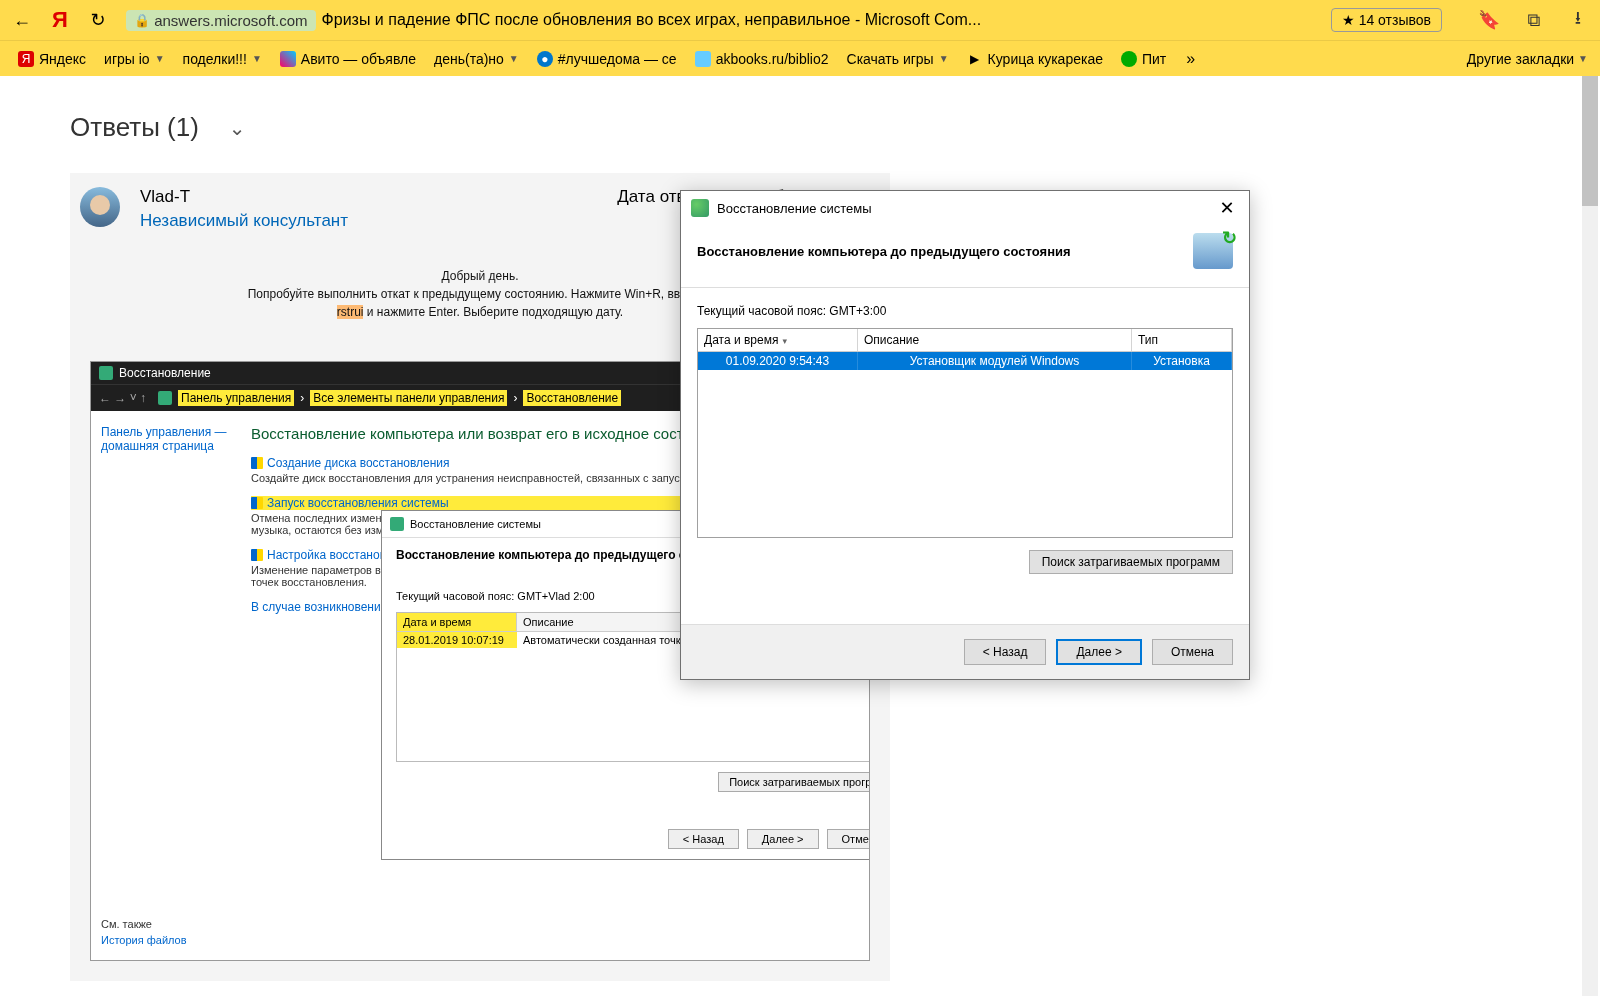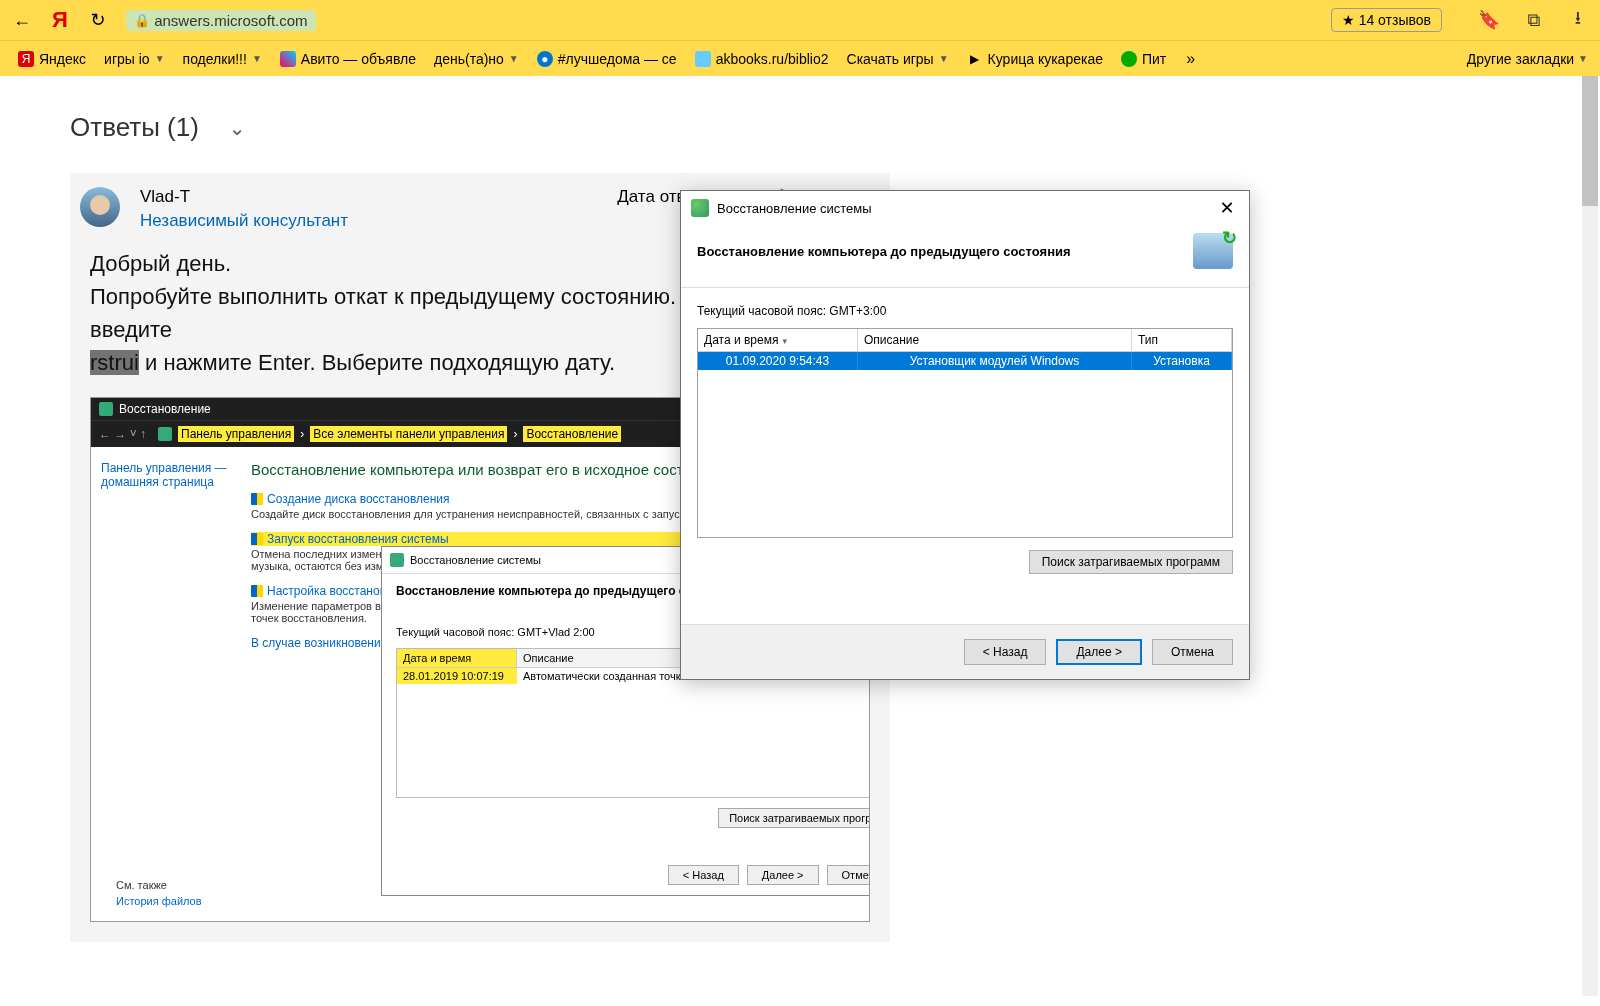--- a/index.html
+++ b/index.html
@@ -35,35 +35,35 @@
 .answers-header { display: flex; align-items: center; gap: 30px; font-size: 26px; color: #333; margin-bottom: 30px; }
 .chevron { font-size: 20px; color: #555; }
 
 .answer-body { background: #f4f4f4; padding: 14px 20px 20px; width: 820px; position: relative; }
 .avatar { width: 40px; height: 40px; border-radius: 50%; background: linear-gradient(#8bd, #468); position: absolute; left: 10px; top: 14px; overflow:hidden; }
 .avatar::after { content:''; position:absolute; left:10px; top:8px; width:20px; height:20px; border-radius:50%; background:#e8c9a8; }
 .answer-meta { margin-left: 50px; }
 .author { color: #000000; font-size: 17px; }
 .answer-date { color: #000000; font-size: 17px; position: absolute; right: 40px; top: 14px; }
 .role { color: #0067b8; font-size: 17px; margin-top: 4px; }
-.answer-text { margin-top: 16px; font-size: 22px; line-height: 1.5; color: #111; }
-.hl { background: #737373; }
-
-
-.embed-cp { margin-top: 18px; border: 1px solid #999; background:#a16207; width: 780px; height: 525px; position: relative; overflow: hidden; }
+.answer-text { margin-top: 36px; font-size: 12px; line-height: 1.5; color: #111; text-align: center; }
+.hl { background: #fdba74; }
+
+
+.embed-cp { margin-top: 40px; border: 1px solid #999; background:#a16207; width: 780px; height: 600px; position: relative; overflow: hidden; }
 .cp-title { background: #1f1f1f; color: #fff; font-size: 12px; padding: 4px 8px; display:flex; align-items:center; gap:6px; }
 .cp-title-icon { width:14px; height:14px; background:#3a7; border-radius:2px; }
 .cp-bread { background: #1f1f1f; color: #fff; font-size: 12px; padding: 5px 8px; display:flex; align-items:center; gap:12px; border-top:1px solid #333; }
 .cp-bread-nav { display:flex; gap:10px; color:#aaa; }
 .cp-bread-path { display:flex; gap:6px; align-items:center; }
 .cp-bread-path .hl-y { background: #ffeb3b; color:#000; padding:1px 3px; }
 .cp-body { display:flex; background:#fff; height: calc(100% - 44px); }
 .cp-side { width: 150px; padding: 14px 10px; font-size: 12px; color: #06c; }
 .cp-side-link { color:#06c; }
-.cp-side-bottom { position:absolute; bottom: 14px; left:25px; font-size:11px; color:#333; }
+.cp-side-bottom { position:absolute; bottom: 14px; left:10px; font-size:11px; color:#333; }
 .cp-side-bottom .lnk { color:#06c; display:block; margin-top:4px; }
 .cp-main { flex:1; padding: 14px 10px; font-size: 12px; }
 .cp-h { color: #0a5c2f; font-size: 15px; margin-bottom: 14px; }
 .cp-item { margin-bottom: 12px; }
 .cp-link { color:#06c; display:flex; gap:4px; align-items:center; }
 .shield { width:12px; height:12px; background: linear-gradient(90deg,#06c 50%,#ffd700 50%); border-radius:1px; }
 .cp-desc { color:#333; font-size:11px; margin-top:2px; }
 .hl-y2 { background:#ffeb3b; }
 
 
@@ -117,20 +117,21 @@
 
 <div class="browser-top">
   <span class="nav-btn">←</span>
   <span class="nav-btn yandex-logo">Я</span>
   <span class="nav-btn">↻</span>
   <div class="url-wrap">
     <span class="lock-badge">
       <span class="lock-icon">🔒</span>
       <span>answers.microsoft.com</span>
     </span>
+    <span class="page-title">Фризы и падение ФПС после обновления во всех играх, неправильное - Microsoft Com...</span>
   </div>
   <div class="reviews">
     <span>★</span>
     <span>14 отзывов</span>
   </div>
   <div class="top-right-icons">
     <span class="top-icon">🔖</span>
     <span class="top-icon">⧉</span>
     <span class="top-icon">⭳</span>
   </div>

